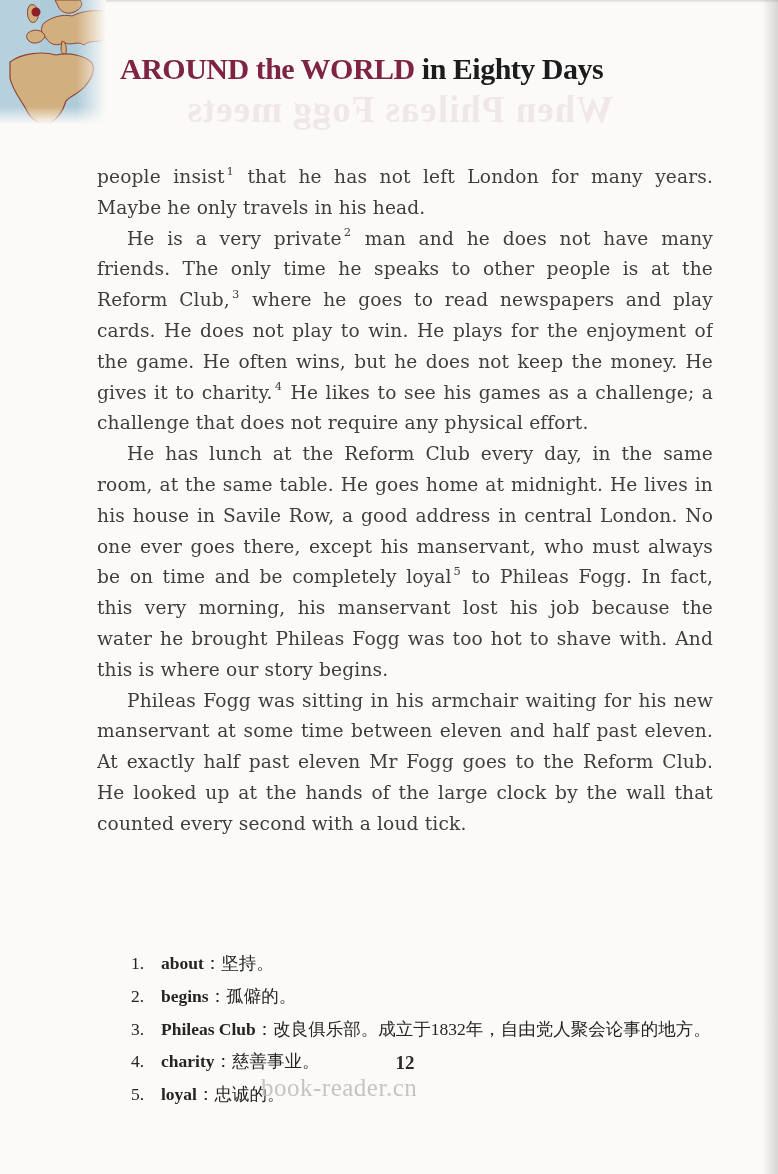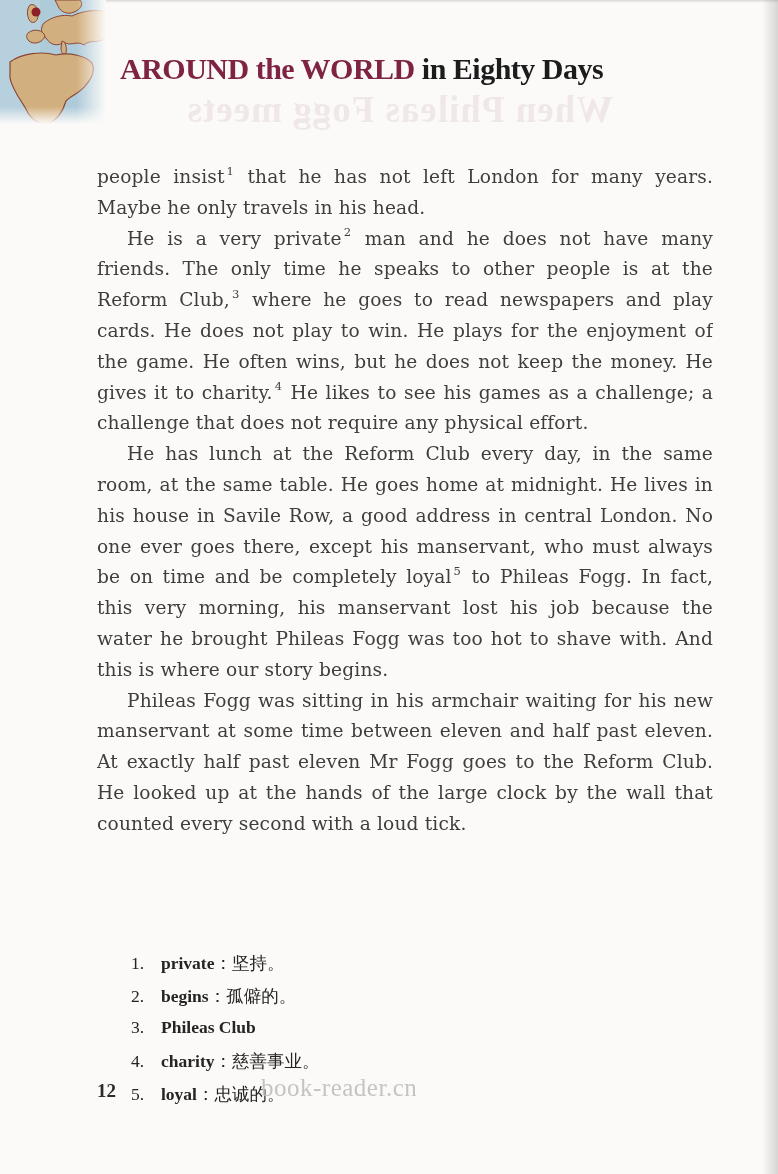--- a/index.html
+++ b/index.html
@@ -76,21 +76,22 @@
     font-family:"Liberation Serif", serif;
     font-size:17.5px; color:#242424;
   }
   .fn-row { display:flex; align-items:baseline; height:32.8px; }
   .fn-num { width:30px; flex:0 0 30px; }
   .fn-term { font-weight:700; }
   .fn-def { font-weight:500; }
 
   
   .page-number {
-    position:absolute; left:97px; top:1080px; width:616px;
+    position:absolute; left:97px; top:1052px; width:616px;
+    text-align:center;
     font-family:"Liberation Serif", serif;
     font-weight:700; font-size:19px; color:#2a2a2a;
   }
   .watermark {
     position:absolute; left:261px; top:1074px;
     font-family:Liberation Serif, serif;
     font-size:25px; letter-spacing:0.5px;
     color:var(--watermark,#c6c4c1);
   }
 </style>
@@ -128,31 +129,32 @@
   <main class="story">
       <p class="para"><span>people insist</span><sup class="fnref">1</sup><span> that he has not left London for many years. Maybe he only travels in his head.</span></p>
       <p class="para indent"><span>He is a very private</span><sup class="fnref">2</sup><span> man and he does not have many friends. The only time he speaks to other people is at the Reform Club,</span><sup class="fnref">3</sup><span> where he goes to read newspapers and play cards. He does not play to win. He plays for the enjoyment of the game. He often wins, but he does not keep the money. He gives it to charity.</span><sup class="fnref">4</sup><span> He likes to see his games as a challenge; a challenge that does not require any physical effort.</span></p>
       <p class="para indent"><span>He has lunch at the Reform Club every day, in the same room, at the same table. He goes home at midnight. He lives in his house in Savile Row, a good address in central London. No one ever goes there, except his manservant, who must always be on time and be completely loyal</span><sup class="fnref">5</sup><span> to Phileas Fogg. In fact, this very morning, his manservant lost his job because the water he brought Phileas Fogg was too hot to shave with. And this is where our story begins.</span></p>
       <p class="para indent"><span>Phileas Fogg was sitting in his armchair waiting for his new manservant at some time between eleven and half past eleven. At exactly half past eleven Mr Fogg goes to the Reform Club. He looked up at the hands of the large clock by the wall that counted every second with a loud tick.</span></p>
     </main>
 
   <section class="footnotes">
       <div class="fn-row">
         <span class="fn-num">1.</span>
-        <span class="fn-term">private</span>
+        <span class="fn-term">about</span>
         <span class="fn-def">：坚持。</span>
       </div>
       <div class="fn-row">
         <span class="fn-num">2.</span>
         <span class="fn-term">begins</span>
         <span class="fn-def">：孤僻的。</span>
       </div>
       <div class="fn-row">
         <span class="fn-num">3.</span>
         <span class="fn-term">Phileas Club</span>
+        <span class="fn-def">：改良俱乐部。成立于1832年，自由党人聚会论事的地方。</span>
       </div>
       <div class="fn-row">
         <span class="fn-num">4.</span>
         <span class="fn-term">charity</span>
         <span class="fn-def">：慈善事业。</span>
       </div>
       <div class="fn-row">
         <span class="fn-num">5.</span>
         <span class="fn-term">loyal</span>
         <span class="fn-def">：忠诚的。</span>

